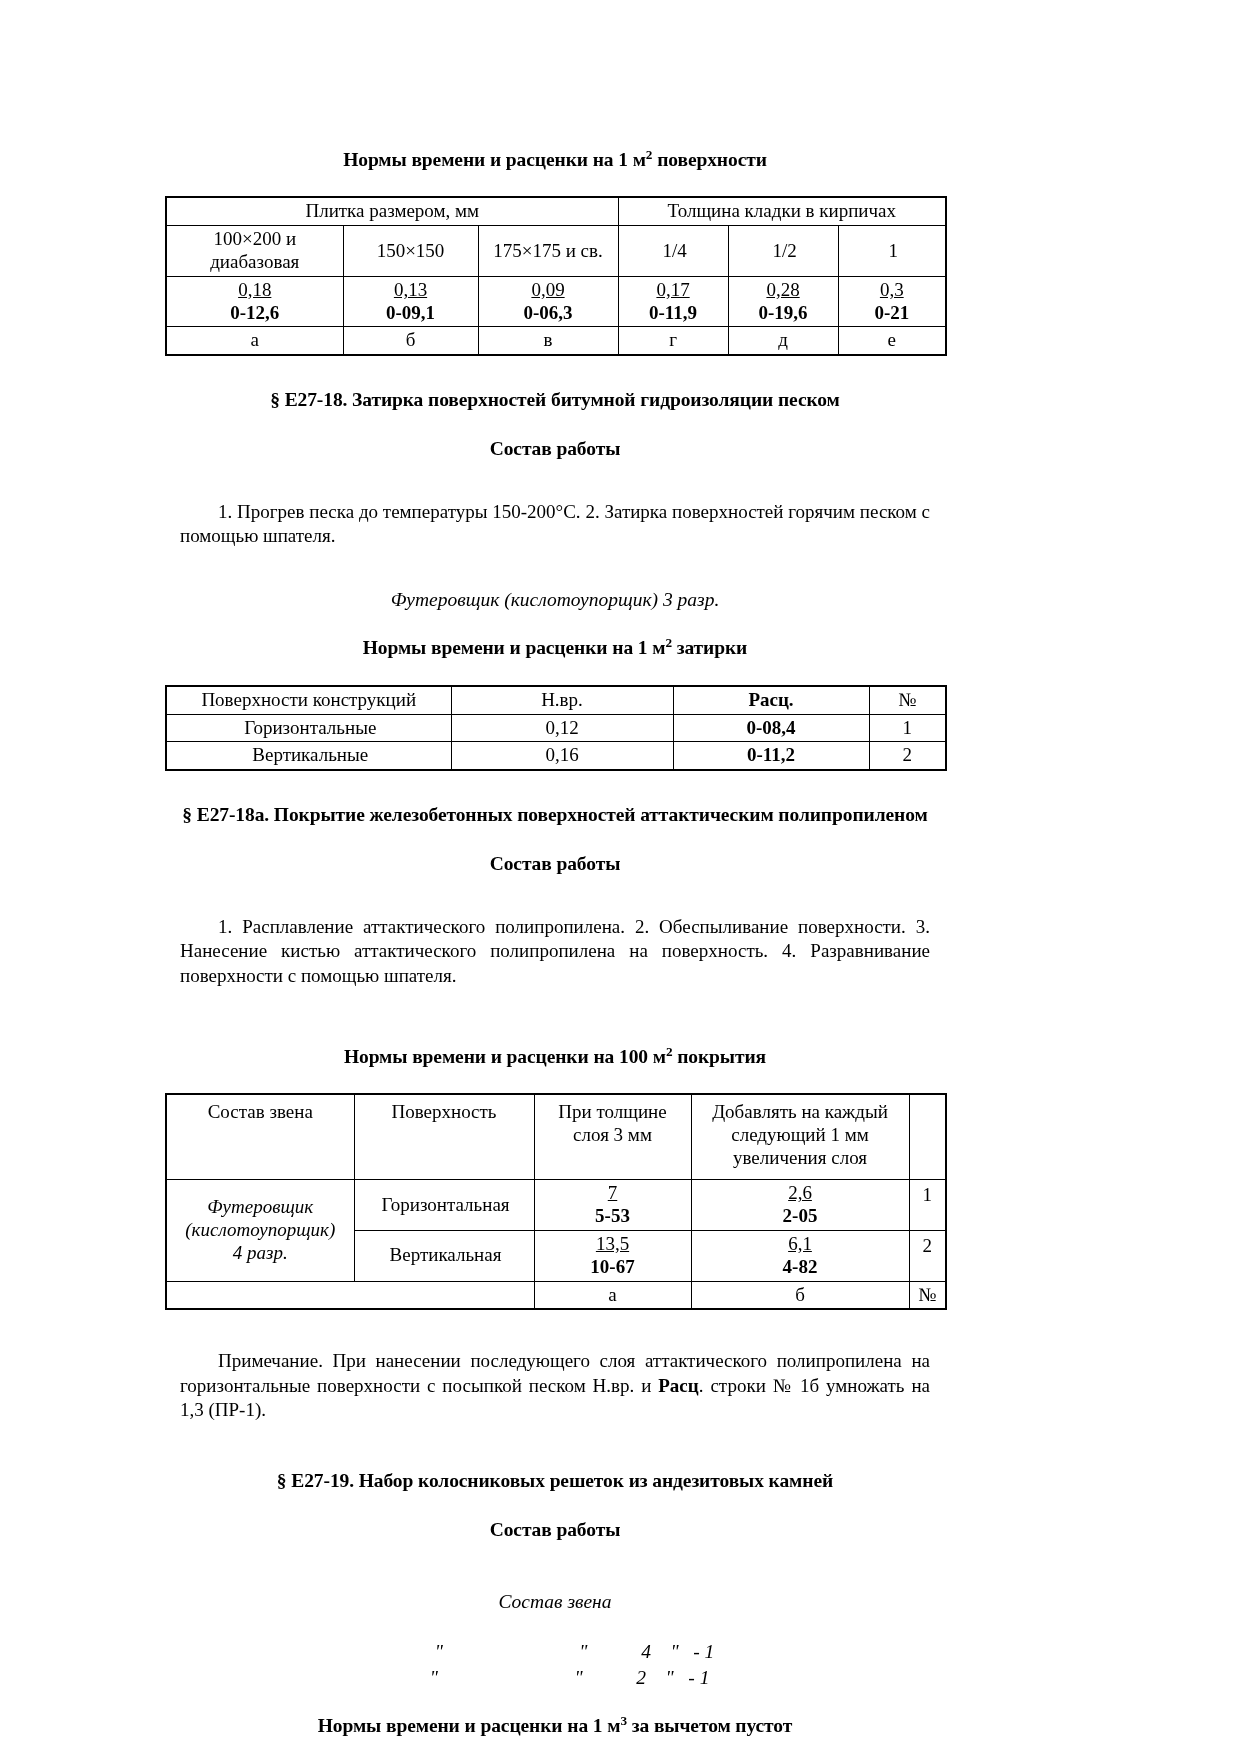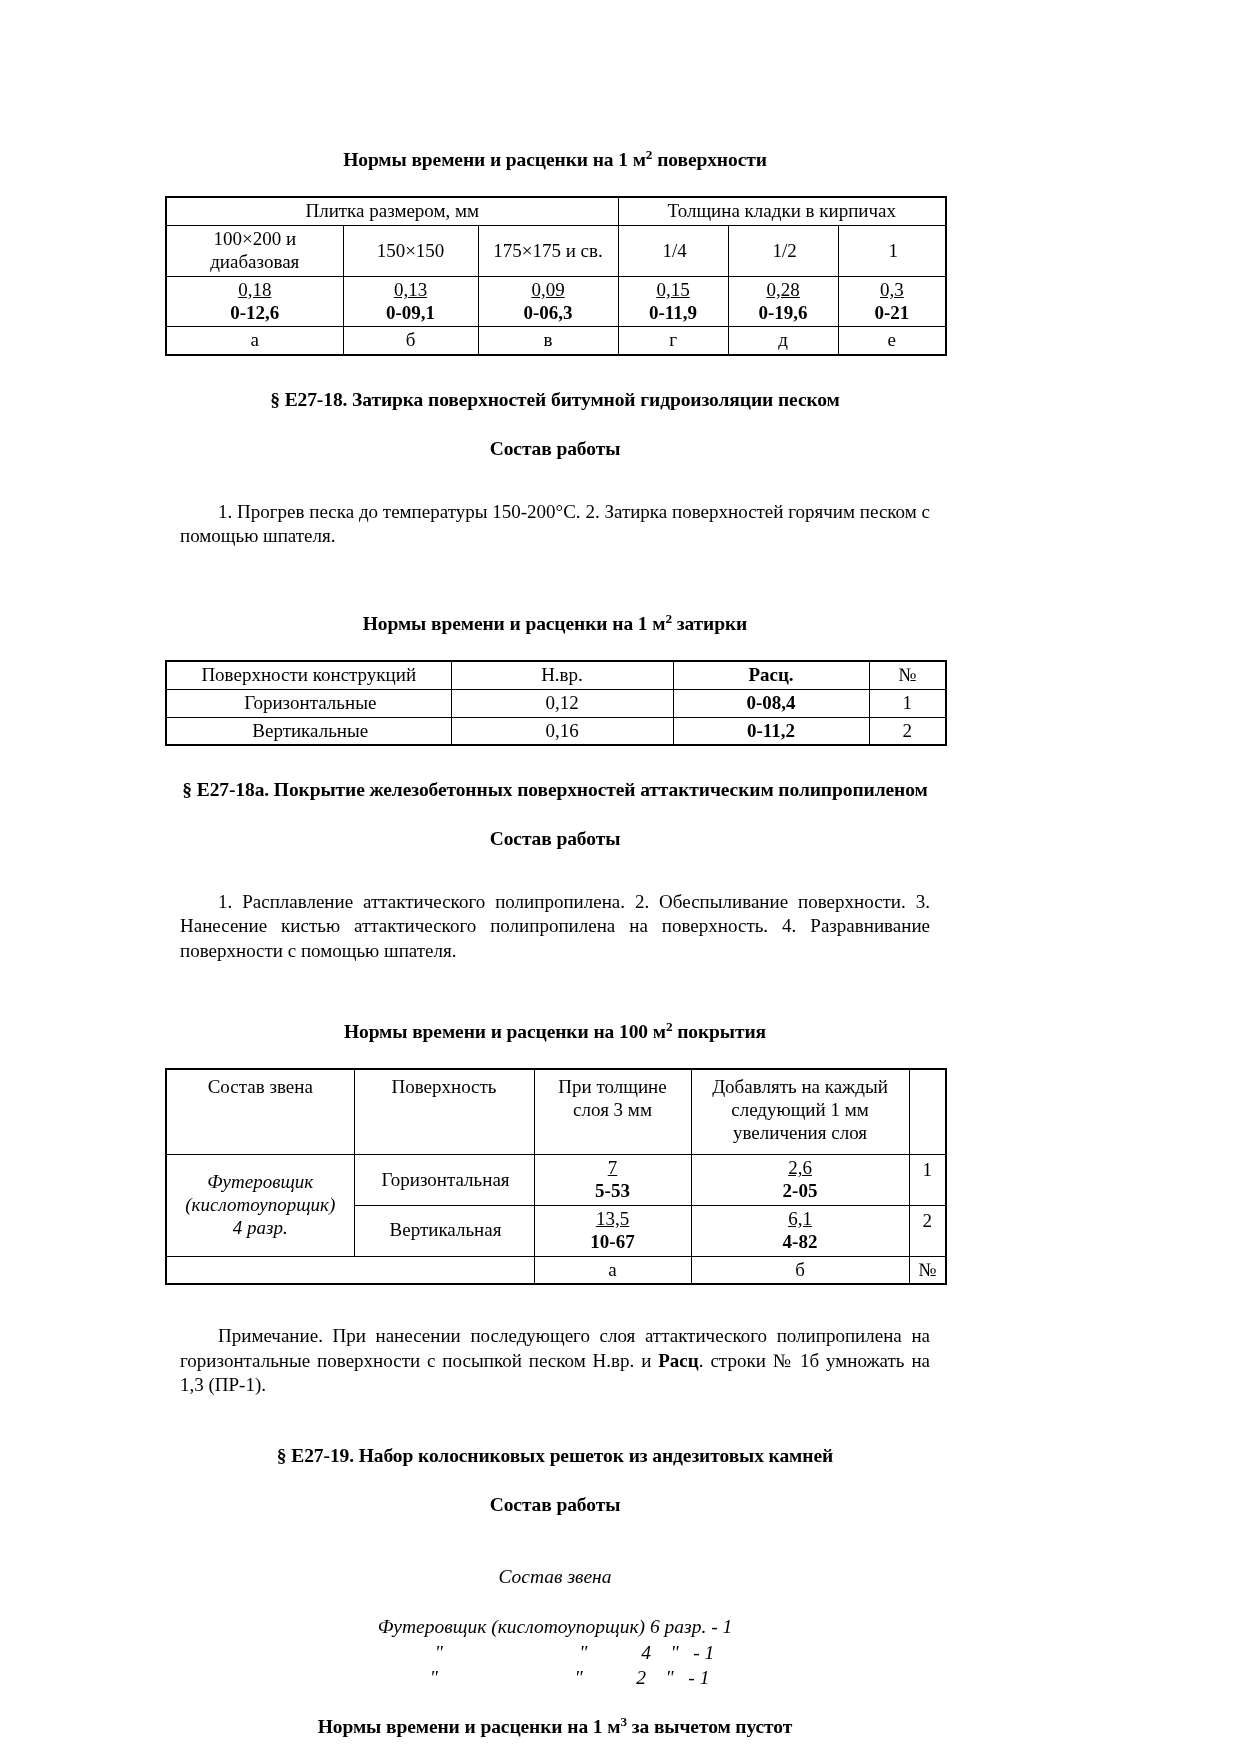--- a/index.html
+++ b/index.html
@@ -132,21 +132,21 @@
           </td>
           <td>
             <span class="nv">0,13</span>
             <span class="rs">0-09,1</span>
           </td>
           <td>
             <span class="nv">0,09</span>
             <span class="rs">0-06,3</span>
           </td>
           <td>
-            <span class="nv">0,15</span>
+            <span class="nv">0,17</span>
             <span class="rs">0-11,9</span>
           </td>
           <td>
             <span class="nv">0,28</span>
             <span class="rs">0-19,6</span>
           </td>
           <td>
             <span class="nv">0,3</span>
             <span class="rs">0-21</span>
           </td>
@@ -169,20 +169,21 @@
     <div class="spacer-m"></div>
 
     <div class="heading">Состав работы</div>
 
     <div class="spacer-m"></div>
 
     <p class="body">1. Прогрев песка до температуры 150-200°С. 2. Затирка поверхностей горячим песком с помощью шпателя.</p>
 
     <div class="spacer-m"></div>
 
+    <p class="center ital">Футеровщик (кислотоупорщик) 3 разр.</p>
 
     <div class="spacer-m"></div>
 
     <div class="heading">
       <span>Нормы времени и расценки на 1 м</span><span class="sup">2</span><span> затирки</span>
     </div>
 
     <div class="spacer-m"></div>
 
     <table class="t outer-thick">
@@ -303,21 +304,20 @@
     <div class="spacer-m"></div>
 
 
     <div class="spacer-m"></div>
 
     <p class="center ital">Состав звена</p>
 
     <div class="spacer-m"></div>
 
     <div class="crew-block">
-      <span class="crew-line">Футеровщик (кислотоупорщик) 6 разр. - 1</span>
       <span class="crew-line">        "                            "           4    "   - 1</span>
       <span class="crew-line">      "                            "           2    "   - 1</span>
     </div>
 
     <div class="spacer-m"></div>
 
     <div class="heading">
       <span>Нормы времени и расценки на 1 м</span><span class="sup">3</span><span> за вычетом пустот</span>
     </div>
 

